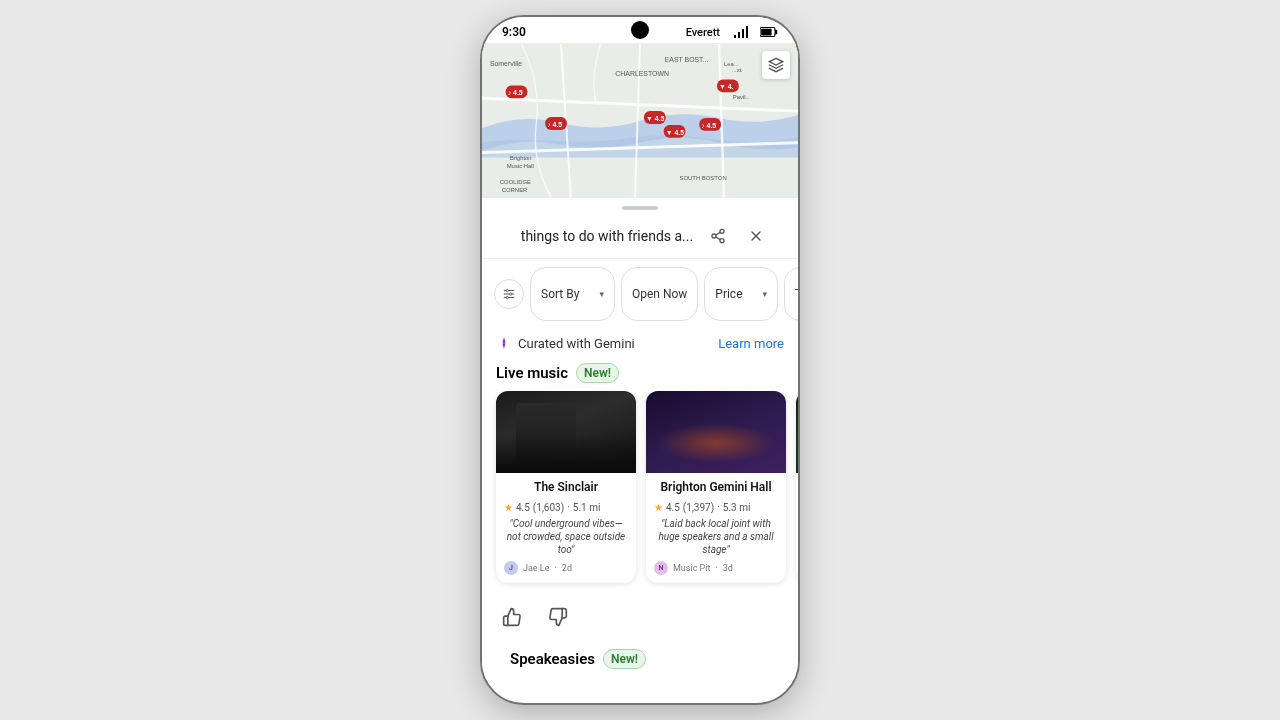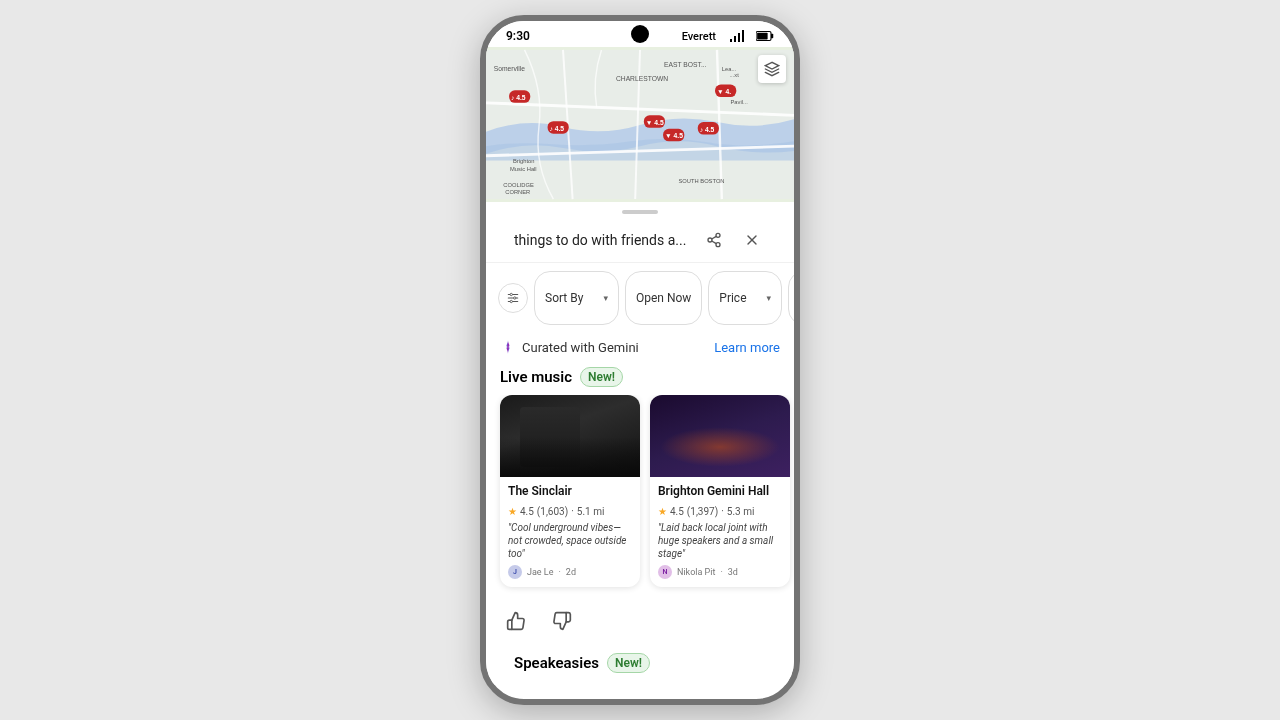--- a/index.html
+++ b/index.html
@@ -10,24 +10,25 @@
       align-items: center;
       min-height: 100vh;
       font-family: 'Roboto', Arial, sans-serif;
     }
 
     .phone-frame {
       width: 320px;
       height: 690px;
       background: #fff;
       border-radius: 44px;
-      border: 6px solid #737373;
+      border: 2px solid #737373;
       overflow: hidden;
       position: relative;
       box-shadow: 0 8px 32px rgba(0,0,0,0.25);
+      text-align: center;
     }
 
     .phone-top-bar {
       background: #fff;
       display: flex;
       justify-content: space-between;
       align-items: center;
       padding: 8px 20px 4px 20px;
       position: relative;
       z-index: 10;
@@ -623,21 +624,21 @@
           <div class="card-rating-row">
             <span class="star-icon">★</span>
             <span>4.5</span>
             <span>(1,397)</span>
             <span>·</span>
             <span>5.3 mi</span>
           </div>
           <div class="card-quote">"Laid back local joint with huge speakers and a small stage"</div>
           <div class="card-reviewer">
             <div class="reviewer-avatar reviewer-avatar-2">N</div>
-            <span>Nikola Pit</span>
+            <span>Music Pit</span>
             <span>·</span>
             <span>3d</span>
           </div>
         </div>
       </div>
 
       <div class="place-card" style="max-width:65px; min-width:65px; overflow:hidden;">
         <div class="card-image card-img-club"></div>
         <div class="card-content">
           

